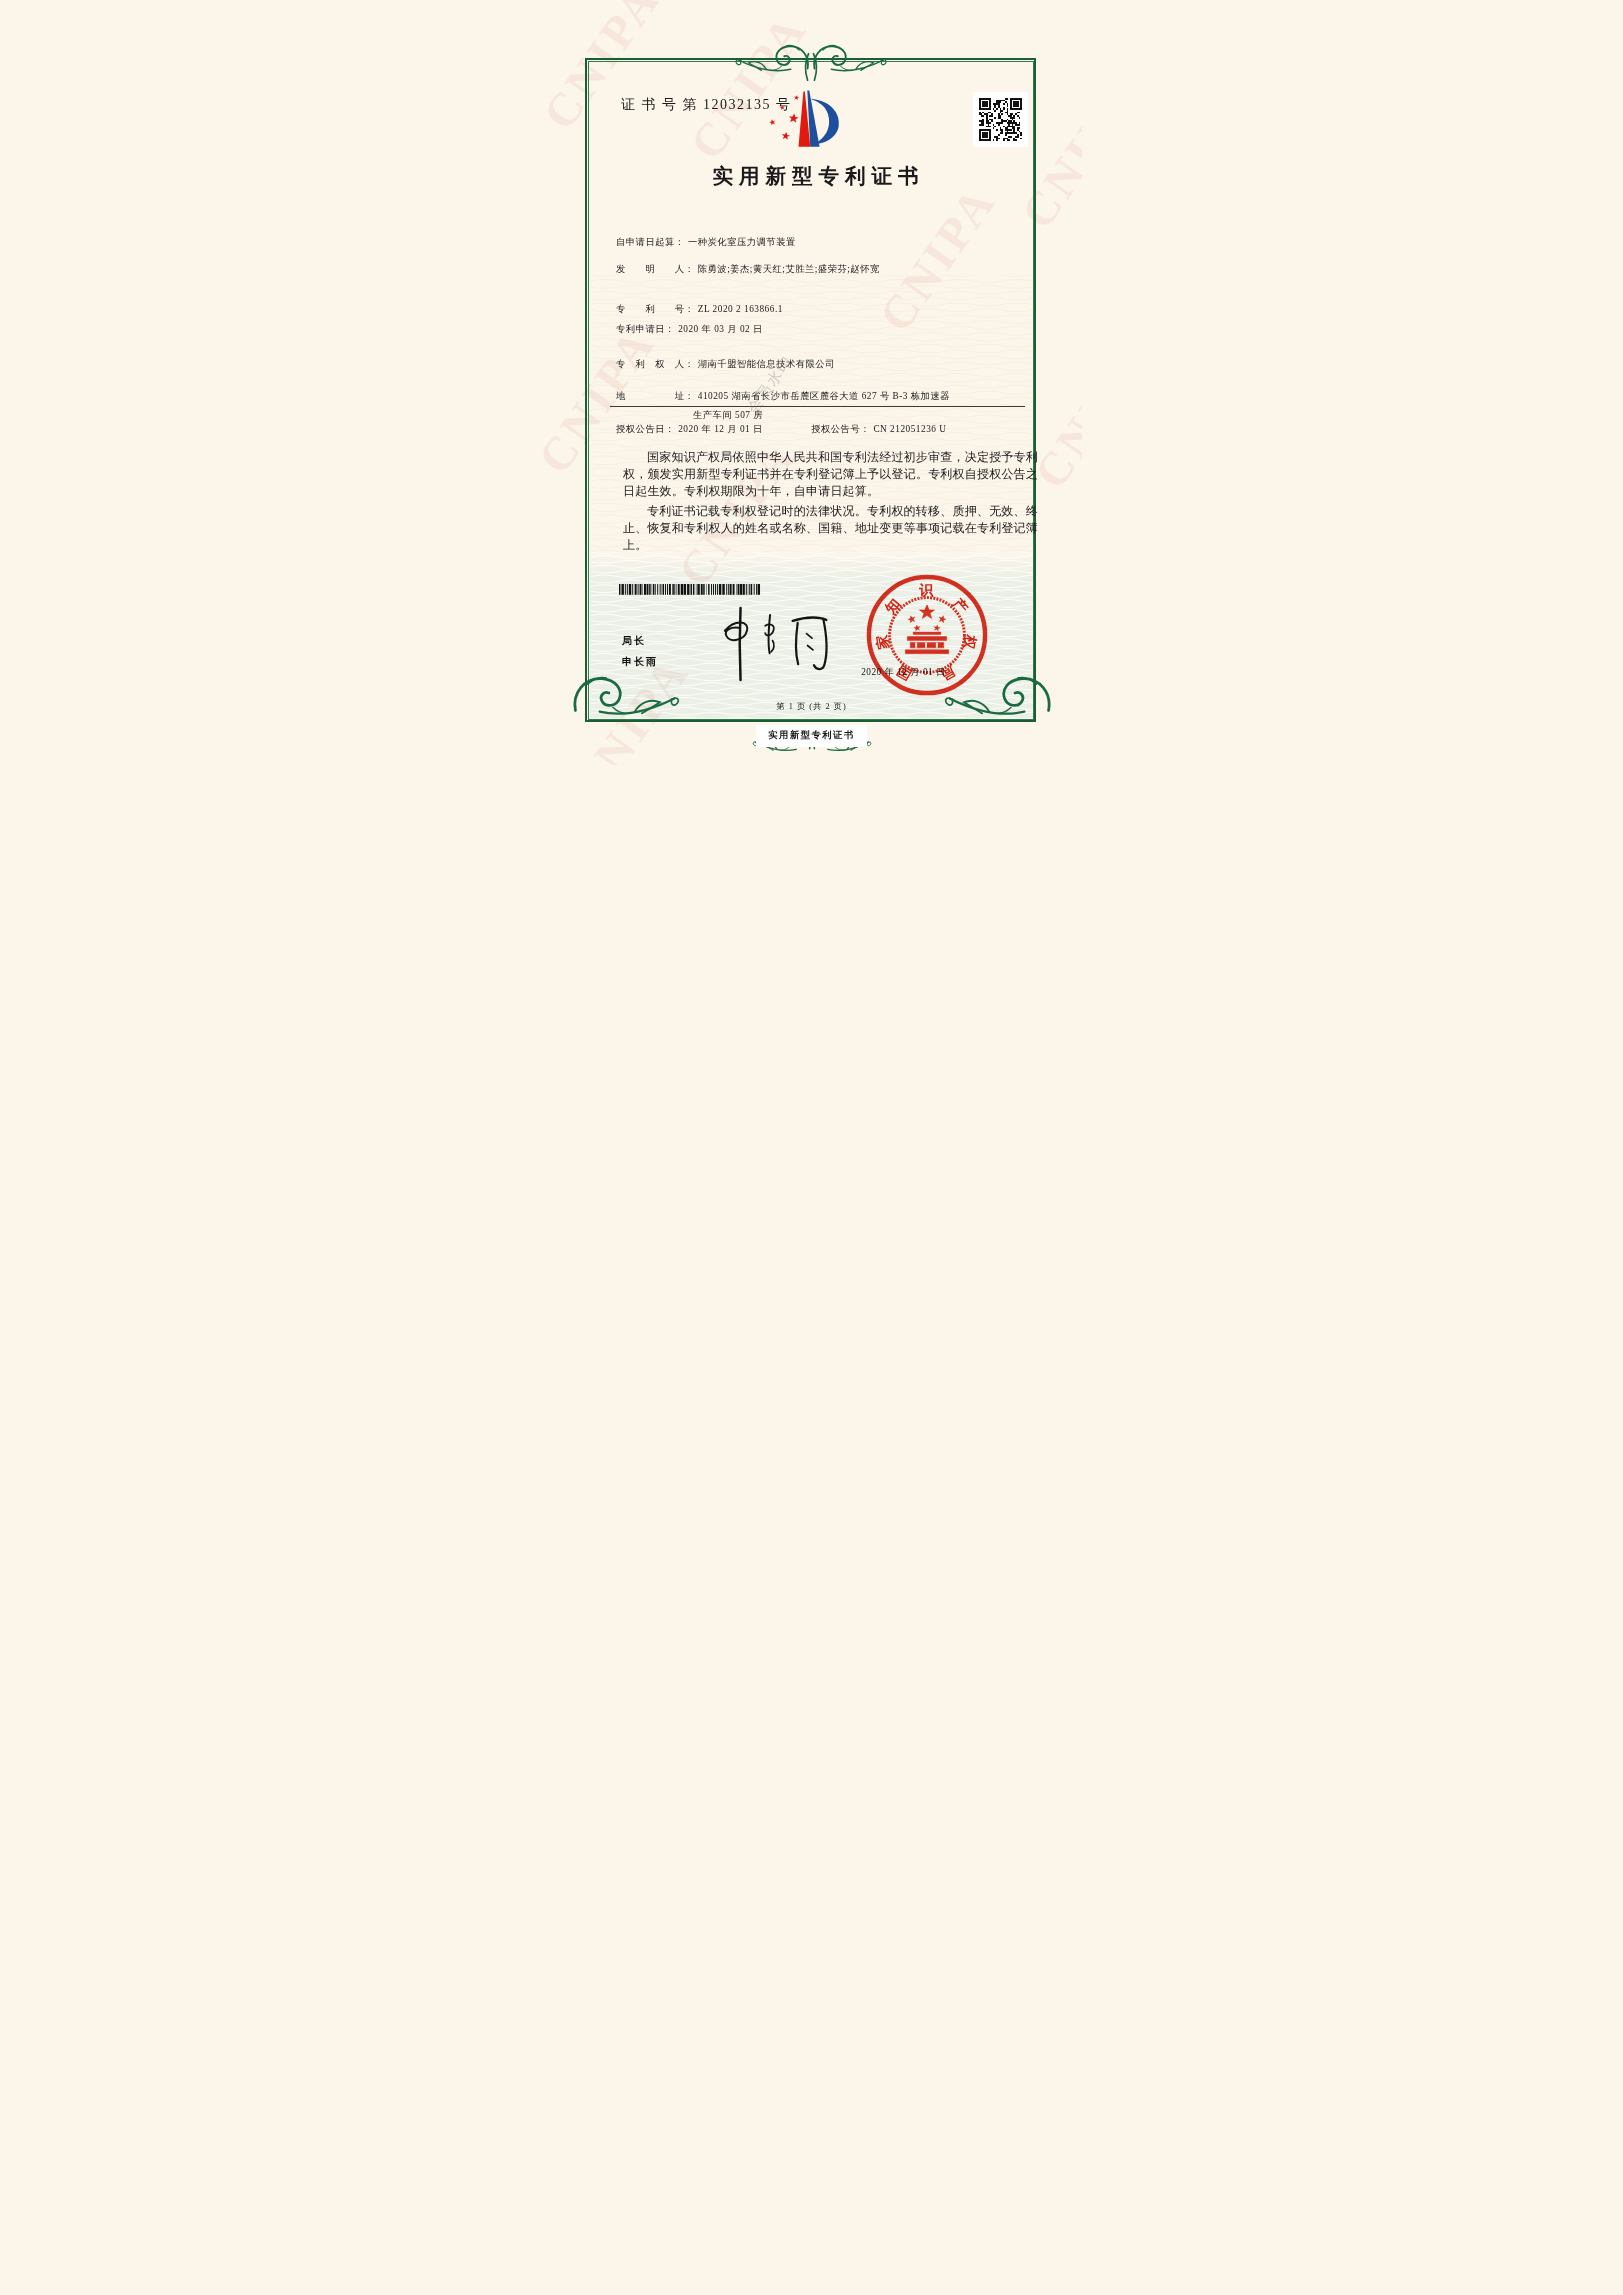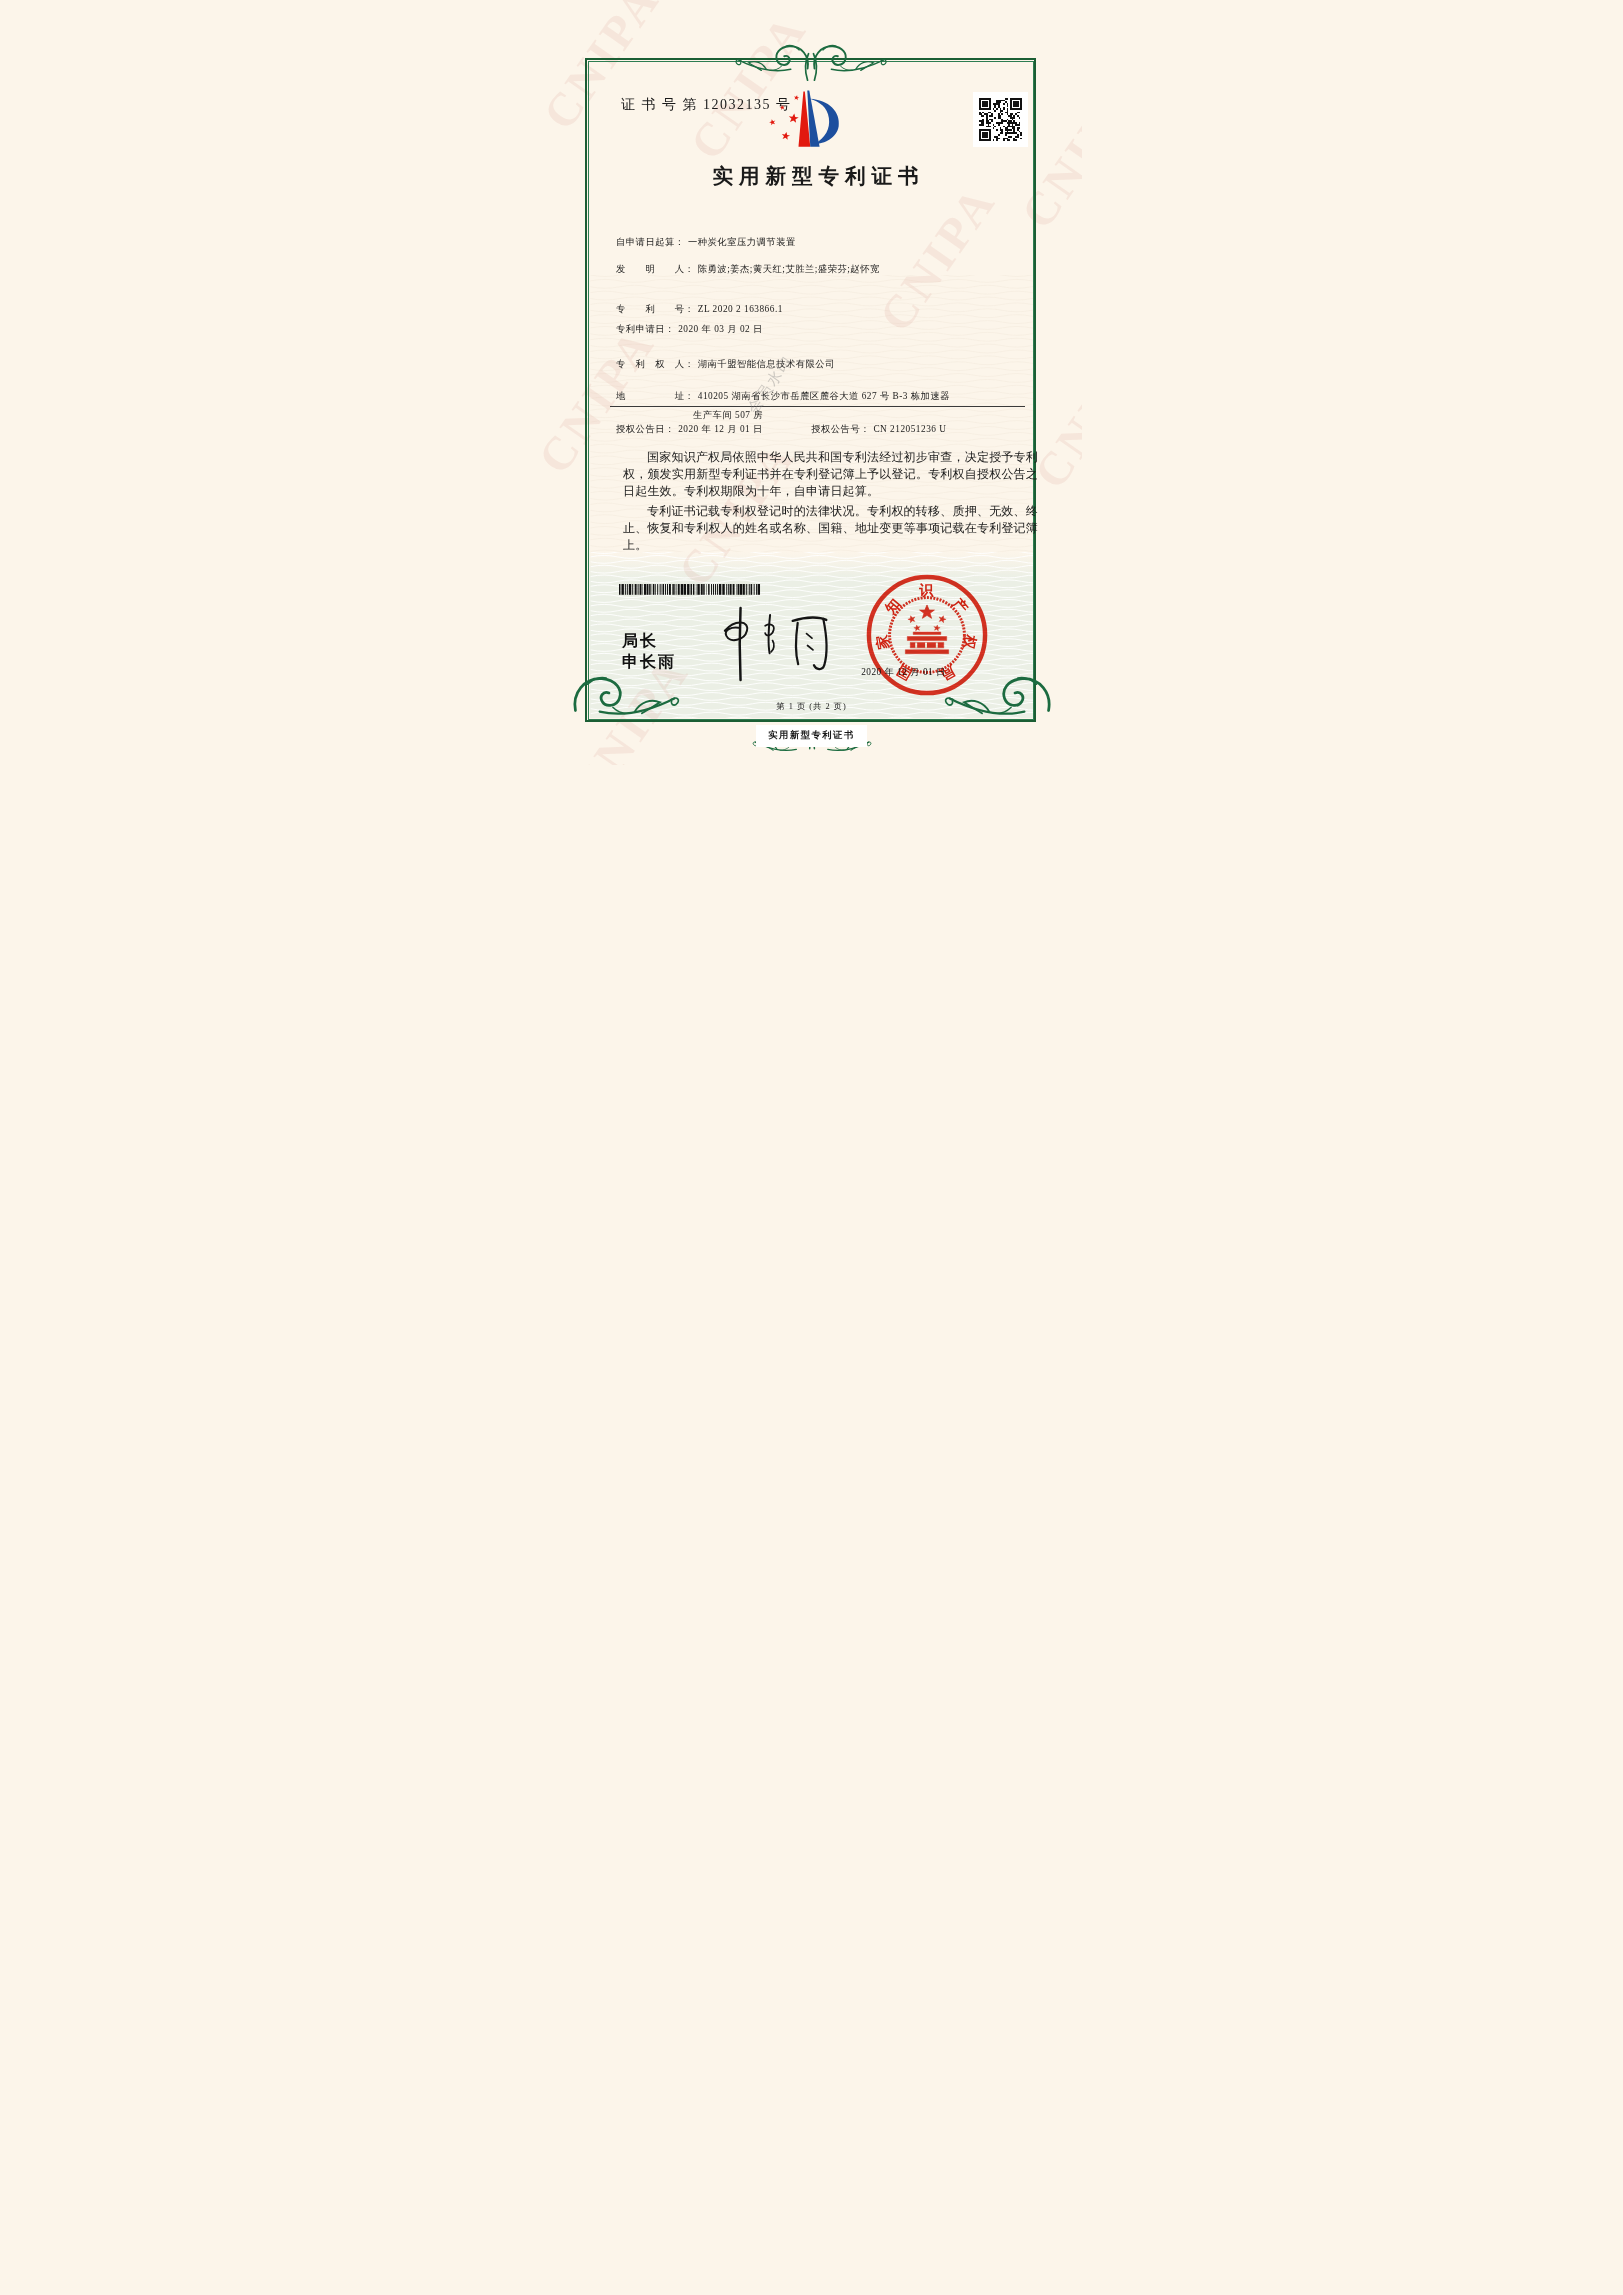--- a/index.html
+++ b/index.html
@@ -31,21 +31,21 @@
   .addr-sep{position:absolute;left:69px;top:406px;width:415px;border-top:0.7px solid #3a3a3a;z-index:5;}
   .grant-pair2{margin-left:46px;}
   
   .paras{position:absolute;left:82px;top:449px;width:415px;font-size:12px;line-height:17px;
       text-align:justify;z-index:5;}
   .paras p{margin:0 0 2.9px 0;text-indent:2em;letter-spacing:0.2px;}
   
   .barcode{position:absolute;left:78px;top:584px;z-index:5;}
   
   .signer{position:absolute;left:81px;top:630px;z-index:5;font-family:"Liberation Sans","DejaVu Sans",sans-serif;
-      font-weight:bold;font-size:16px;letter-spacing:2px;line-height:21px;color:#111;}
+      font-weight:bold;font-size:10px;letter-spacing:2px;line-height:21px;color:#111;}
   .signature{position:absolute;left:169px;top:605px;z-index:5;}
   
   .seal{position:absolute;left:323px;top:572px;width:126px;height:126px;z-index:5;mix-blend-mode:multiply;}
   .seal svg{position:absolute;left:0;top:0;}
   .seal-arc{position:absolute;left:0;top:0;width:126px;height:126px;}
   .seal-arc span{position:absolute;left:55px;top:55px;width:14.7px;height:14.7px;text-align:center;
       font-size:14.2px;font-weight:bold;color:#dd2413;font-family:"Liberation Serif","DejaVu Serif",serif;}
   .seal-date{position:absolute;left:294px;top:666px;width:137px;text-align:center;font-size:9.3px;
       letter-spacing:0.5px;z-index:6;color:#111;}
   

